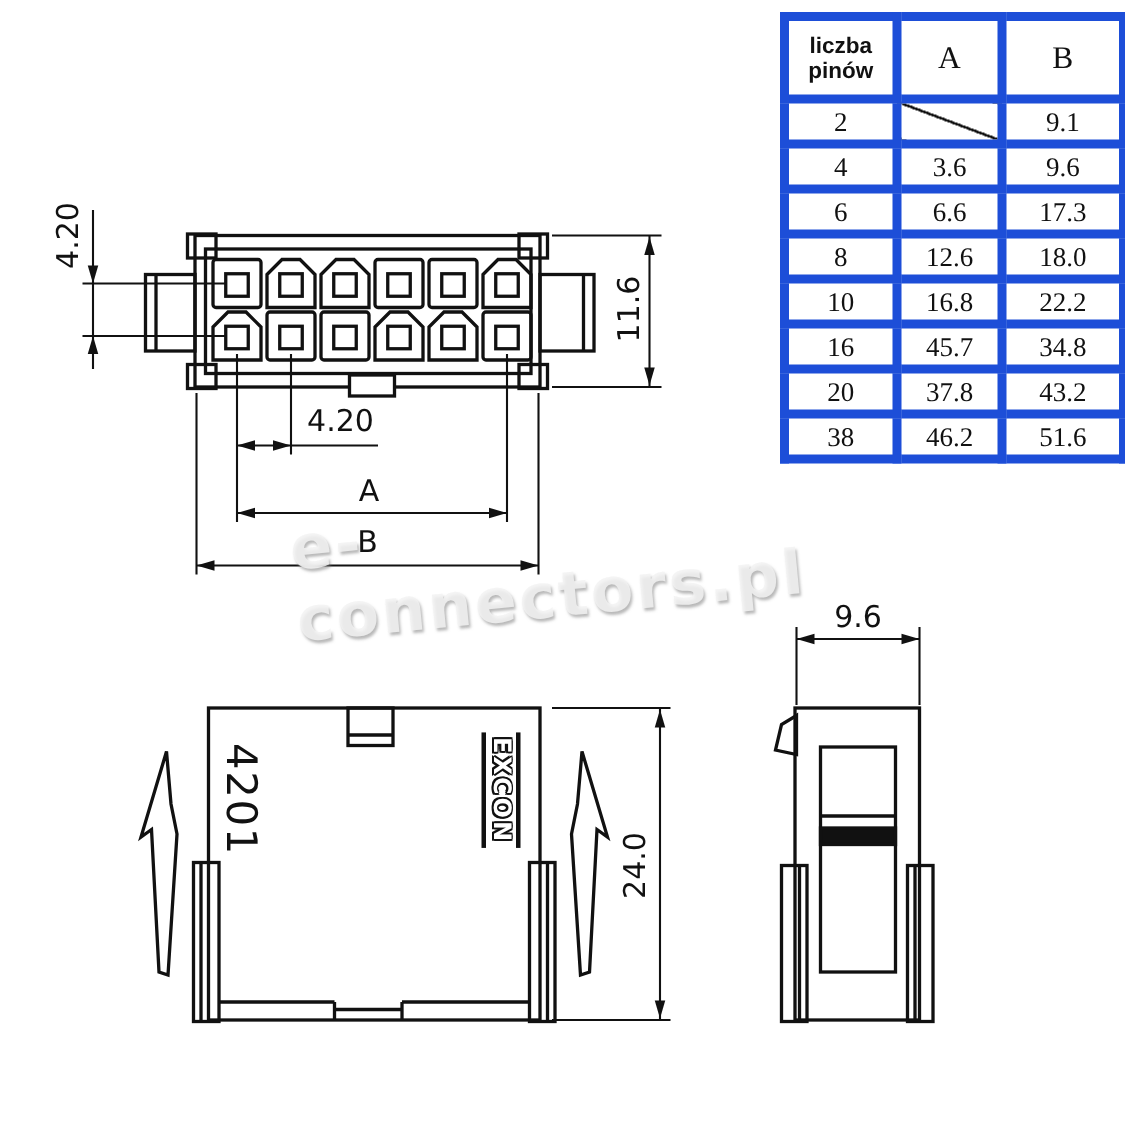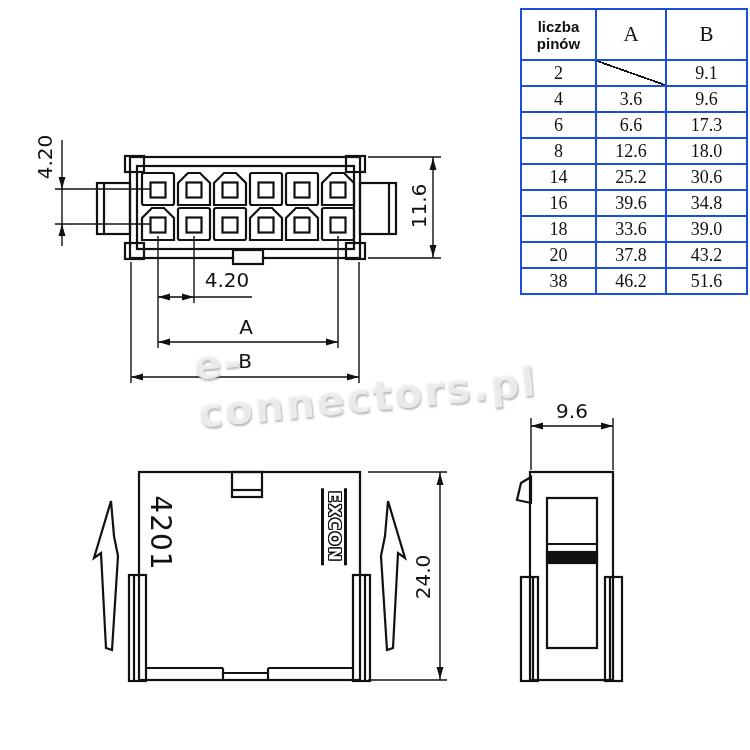--- a/index.html
+++ b/index.html
@@ -15,21 +15,21 @@
          border-top:3px solid #111;border-bottom:3px solid #111;padding:2px 3px;
          text-shadow:-1.2px -1.2px 0 #111,1.2px -1.2px 0 #111,-1.2px 1.2px 0 #111,
                      1.2px 1.2px 0 #111,0 -1.2px 0 #111,0 1.2px 0 #111,
                      -1.2px 0 0 #111,1.2px 0 0 #111;}
   .watermark{position:absolute;left:380px;top:372px;font-size:41px;font-weight:bold;
              letter-spacing:2px;color:rgba(242,242,242,0.85);
              text-shadow:1px 2px 2px rgba(125,125,125,0.55),-1px -1px 1px rgba(255,255,255,0.95);
              transform:translate(-50%,-50%) rotate(-5.5deg);z-index:5;}
   table.dims{position:absolute;left:520px;top:8px;width:226px;border-collapse:collapse;
              table-layout:fixed;z-index:2;background:#fff;}
-  table.dims th,table.dims td{border:2px solid #1d4ed8;text-align:center;padding:0;color:#111;}
+  table.dims th,table.dims td{border:6px solid #1d4ed8;text-align:center;padding:0;color:#111;}
   table.dims th{height:49px;}
   th.pins-hdr{font-family:"Liberation Sans",sans-serif;font-size:15px;font-weight:bold;line-height:17px;}
   th.ab-hdr{font-family:"Liberation Serif",serif;font-size:21px;font-weight:normal;}
   table.dims td{height:24px;font-family:"Liberation Serif",serif;font-size:18px;}
   td.diag{background:linear-gradient(to top right,transparent 48.2%,#111 48.2%,#111 52%,transparent 52%);}
 </style>
 </head>
 <body>
 
 <svg id="canvas" width="750" height="750" viewBox="0 0 750 750">
@@ -196,33 +196,28 @@
         <td>6</td>
         <td>6.6</td>
         <td>17.3</td>
       </tr>
       <tr>
         <td>8</td>
         <td>12.6</td>
         <td>18.0</td>
       </tr>
       <tr>
-        <td>14</td>
-        <td>25.2</td>
-        <td>30.6</td>
+        <td>10</td>
+        <td>16.8</td>
+        <td>22.2</td>
       </tr>
       <tr>
         <td>16</td>
-        <td>39.6</td>
+        <td>45.7</td>
         <td>34.8</td>
-      </tr>
-      <tr>
-        <td>18</td>
-        <td>33.6</td>
-        <td>39.0</td>
       </tr>
       <tr>
         <td>20</td>
         <td>37.8</td>
         <td>43.2</td>
       </tr>
       <tr>
         <td>38</td>
         <td>46.2</td>
         <td>51.6</td>

